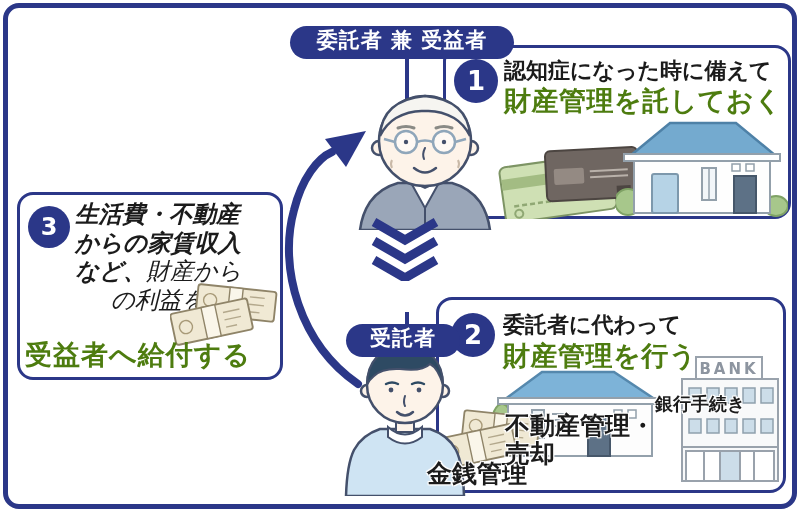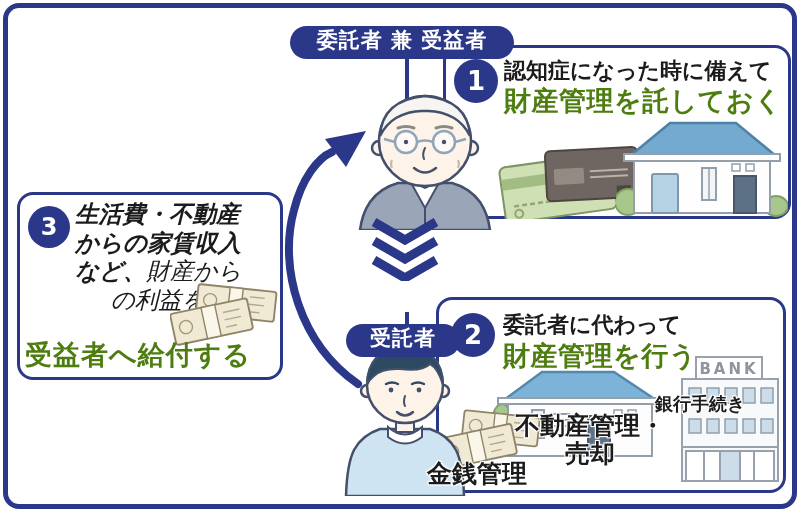--- a/index.html
+++ b/index.html
@@ -188,21 +188,21 @@
   <circle cx="85" cy="54" r="2.4" fill="#44506b"></circle>
   <path d="M71 60 Q69 66 71 70" stroke="#44506b" stroke-width="2" fill="none" stroke-linecap="round"></path>
   <path d="M63 76 Q71 83 79 76" stroke="#44506b" stroke-width="2.5" fill="none" stroke-linecap="round"></path>
 </svg>
 
 <div class="abs pill" style="left:346px;top:282px;width:114px;height:33px;margin-top:42px;">
   <span>受託者</span>
 </div>
 
 <div class="abs tasklabel" style="left:427px;top:457px;font-size:25px;">金銭管理</div>
-<div class="abs tasklabel" style="left:505px;top:412px;width:170px;font-size:25px;line-height:28px;text-align:center;">
+<div class="abs tasklabel" style="left:505px;top:412px;width:170px;font-size:25px;line-height:28px;">
   <div>不動産管理・</div>
   <div>売却</div>
 </div>
 <div class="abs tasklabel" style="left:655px;top:392px;font-size:18px;">銀行手続き</div>
 
 <div class="abs stepbox" style="left:17px;top:192px;width:266px;height:188px;">
   <div class="abs numcircle small" style="left:8px;top:11px;">
     <span>3</span>
   </div>
   <div class="abs" style="left:55px;top:5px;font-style:italic;">

